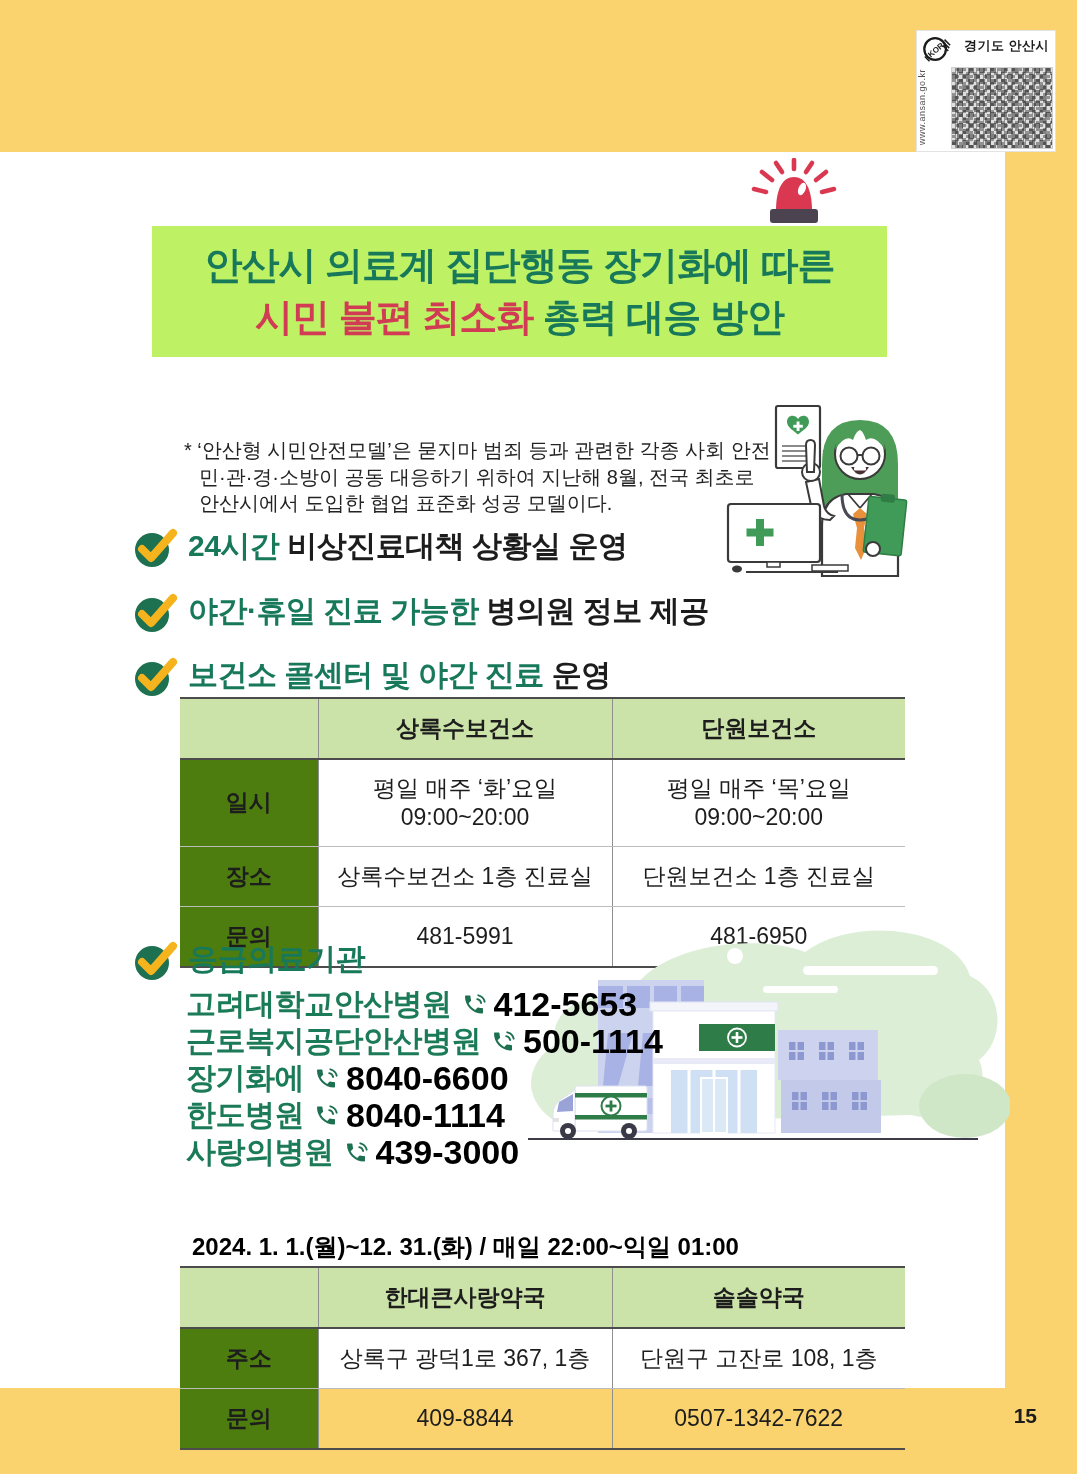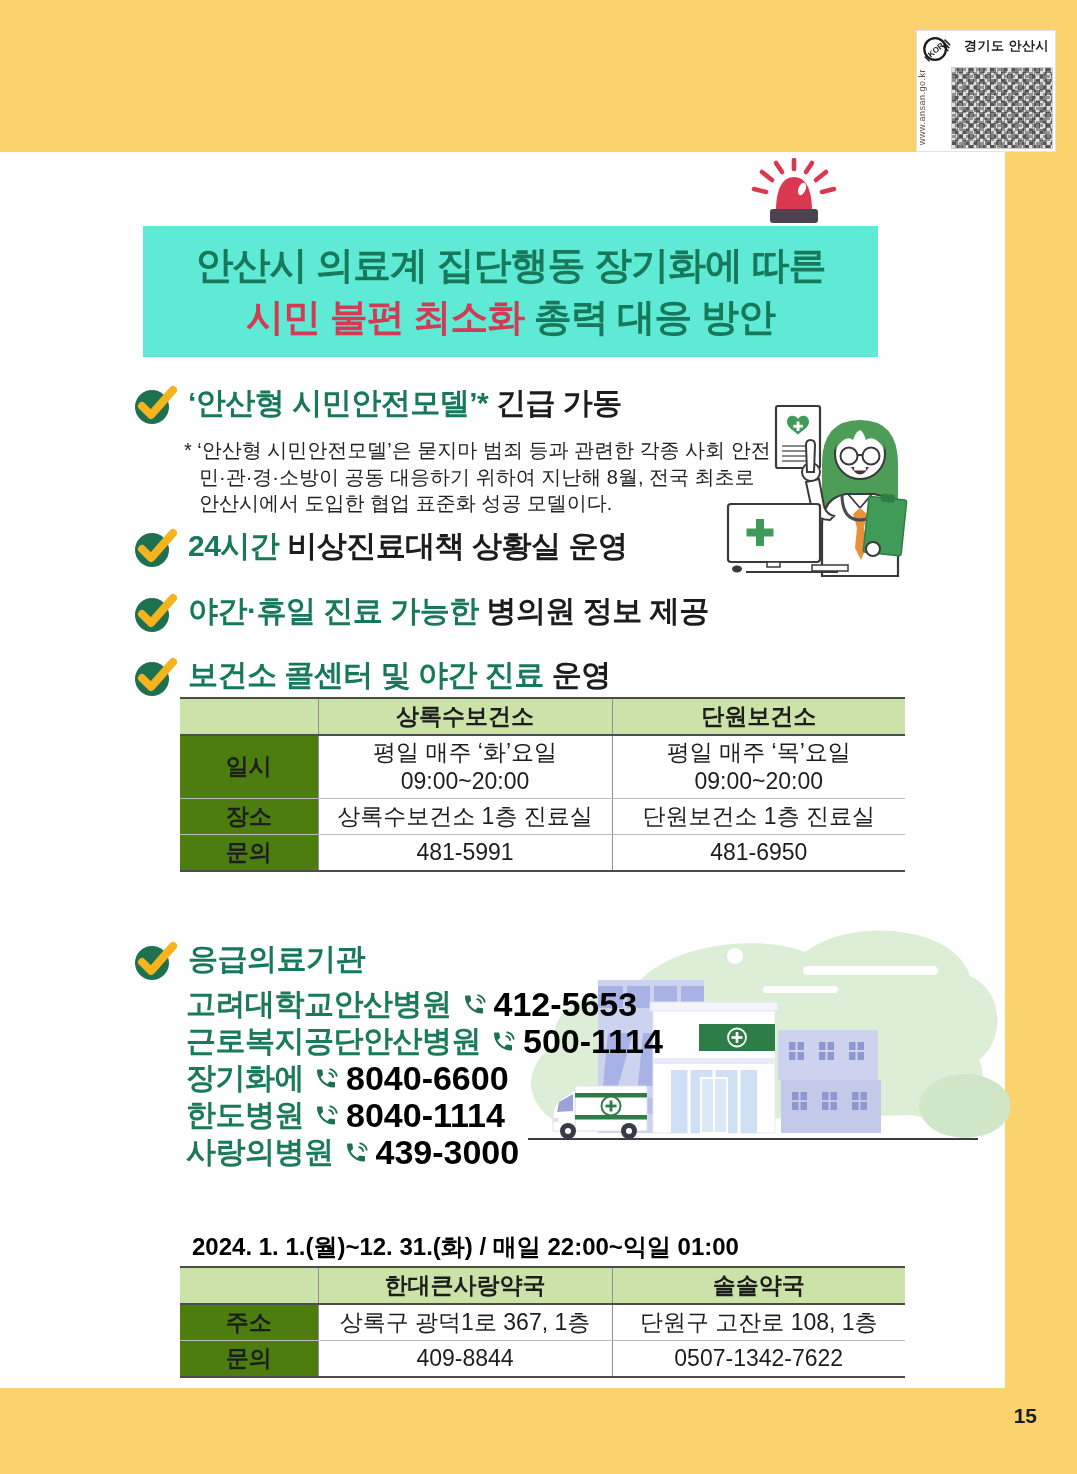--- a/index.html
+++ b/index.html
@@ -17,38 +17,38 @@
   .qr-logo{position:absolute;left:4px;top:3px;width:32px;height:32px;}
   .qr-url{position:absolute;left:0px;top:34px;width:14px;height:84px;writing-mode:vertical-rl;transform:rotate(180deg);font-size:9px;color:#555;letter-spacing:0.5px;text-align:center;}
   .qr-pattern{position:absolute;left:34px;top:36px;width:100px;height:80px;
     background:
       repeating-conic-gradient(#9a9a9a 0% 25%, #ececec 0% 50%),
       repeating-conic-gradient(#8b8b8b 0% 25%, #f2f2f2 0% 50%);
     background-size:7px 7px, 11px 11px;
     background-blend-mode:multiply;border:1px solid #cfcfcf;}
 
   
-  .title-box{position:absolute;left:143px;top:226px;width:735px;height:131px;background:#5eead4;
+  .title-box{position:absolute;left:152px;top:226px;width:735px;height:131px;background:#bef264;
     display:flex;flex-direction:column;justify-content:center;align-items:center;gap:8px;text-align:center;}
   .title-line{font-size:38px;font-weight:800;color:#17795a;letter-spacing:-1px;line-height:1.15;white-space:nowrap;}
   .tred{color:#d23b54;}
   .siren{position:absolute;left:748px;top:158px;width:92px;height:70px;z-index:3;}
 
   
   .sec{position:absolute;display:flex;align-items:flex-start;gap:9px;}
   .chk{width:46px;height:42px;flex:none;}
   .sec h2{margin:0;font-size:30px;font-weight:800;letter-spacing:-0.5px;color:#1c1c1c;white-space:nowrap;line-height:1.25;}
   .hg{color:#17795a;}
   .footnote{position:absolute;left:184px;top:437px;font-size:20px;color:#232323;line-height:1.33;}
   .footnote .fl{white-space:nowrap;}
   .footnote .fl.ind{padding-left:15px;}
 
   
   .ptable{position:absolute;border-collapse:collapse;table-layout:fixed;width:725px;text-align:center;color:#1d1d1d;font-size:23px;}
-  .ptable th,.ptable td{padding:2px 6px;vertical-align:middle;}
+  .ptable th,.ptable td{padding:14px 6px;vertical-align:middle;}
   .ptable thead th{background:#cbe2a8;font-weight:800;height:30px;border-top:2px solid #4c4c4c;border-bottom:2px solid #4c4c4c;}
   .ptable tbody th{background:#4d7c0f;font-weight:800;}
   .ptable tbody th,.ptable tbody td{border-bottom:1px solid #bcbcbc;background-clip:padding-box;}
   .ptable tbody tr:last-child th,.ptable tbody tr:last-child td{border-bottom:2px solid #4c4c4c;}
   .ptable tr > *:nth-child(2),.ptable tr > *:nth-child(3){border-left:1.5px solid #8f8f8f;}
   .tcell-2l div{line-height:1.25;}
 
   
   .hosp-list{position:absolute;left:186px;top:986px;}
   .hosp-row{display:flex;align-items:center;height:37px;white-space:nowrap;}
@@ -108,26 +108,20 @@
     <path d="M27 53 C27 30 34 19 45 19 C56 19 63 30 63 53 Z" fill="#d93850"></path>
     <ellipse cx="53" cy="31" rx="3.6" ry="6.5" fill="#ffffff" transform="rotate(22 53 31)"></ellipse>
     <rect x="21" y="51" width="48" height="14" rx="3" fill="#4b4450"></rect>
   </svg>
 
   <div class="title-box">
     <div class="title-line">안산시 의료계 집단행동 장기화에 따른</div>
     <div class="title-line"><span class="tred">시민 불편 최소화</span><span> 총력 대응 방안</span></div>
   </div>
 
-  <div class="sec" style="left:133px;top:384px;">
-    <svg class="chk" viewBox="0 0 46 42">
-        <use href="#chk-icon"></use>
-      </svg>
-    <h2><span class="hg">‘안산형 시민안전모델’*</span><span> 긴급 가동</span></h2>
-  </div>
   <div class="footnote">
     <div class="fl">* ‘안산형 시민안전모델’은 묻지마 범죄 등과 관련한 각종 사회 안전 불안 상황에</div>
     <div class="fl ind">민·관·경·소방이 공동 대응하기 위하여 지난해 8월, 전국 최초로</div>
     <div class="fl ind">안산시에서 도입한 협업 표준화 성공 모델이다.</div>
   </div>
 
   <svg class="illu" style="left:726px;top:398px;width:182px;height:180px;" viewBox="0 0 182 180">
 
     <rect x="50" y="8" width="44" height="62" rx="2" fill="#ffffff" stroke="#3a3a3a" stroke-width="2.2"></rect>
     <path d="M72 21 c-3.2-5.2-11-4-11 2.8 0 5.8 7 9 11 12.8 4-3.8 11-7 11-12.8 0-6.8-7.8-8-11-2.8 Z" fill="#3f9b57"></path>

